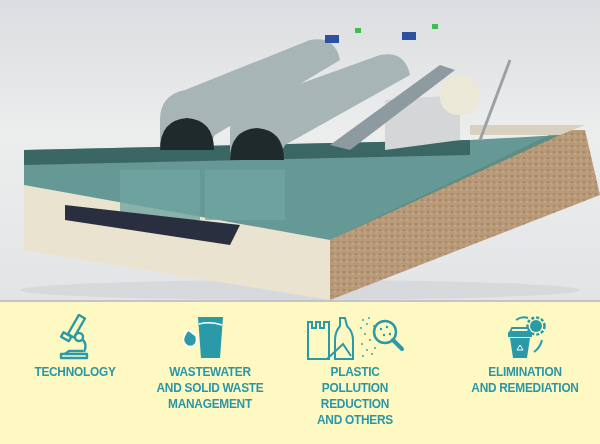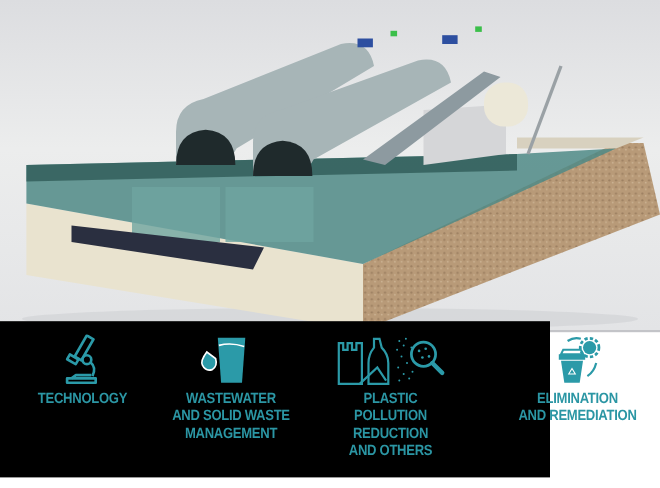--- a/index.html
+++ b/index.html
@@ -8,21 +8,21 @@
 
   .hero {
     position: absolute; left: 0; top: 0; width: 600px; height: 300px;
     background: linear-gradient(180deg, #dcdde0 0%, #eceded 45%, #e3e4e6 100%);
     overflow: hidden;
   }
   .hero svg { position: absolute; left: 0; top: 0; }
 
   .separator { position: absolute; left: 0; top: 300px; width: 600px; height: 2px; background: #c3c4c8; }
 
-  .features { position: absolute; left: 0; top: 292px; width: 500px; height: 142px; background: #000000; }
+  .features { position: absolute; left: 0; top: 302px; width: 600px; height: 142px; background: #fef9c3; }
   .feature { position: absolute; top: 0; text-align: center; color: #2b9aa8; }
   .feature .icon { position: absolute; top: 12px; }
   .feature .label {
     position: absolute; font-family: "Liberation Sans", sans-serif; font-weight: bold;
     font-size: 13.5px; line-height: 16px; letter-spacing: -0.3px; color: #2b96a4;
     text-align: center; white-space: pre-line; transform: scaleX(0.88); transform-origin: center top;
   }
 </style>
 </head>
 <body>

